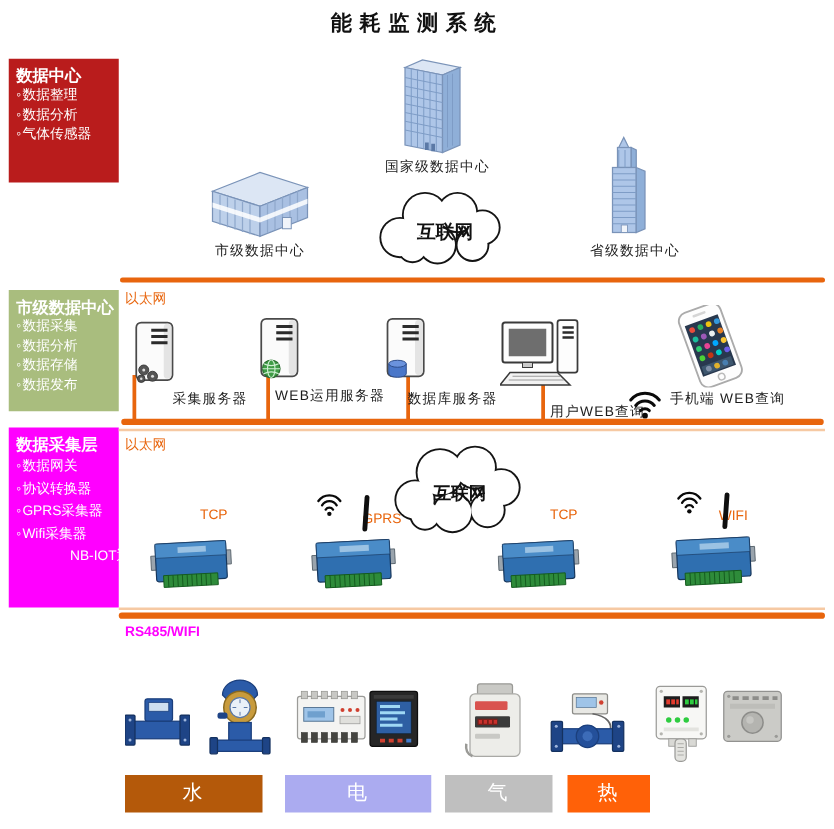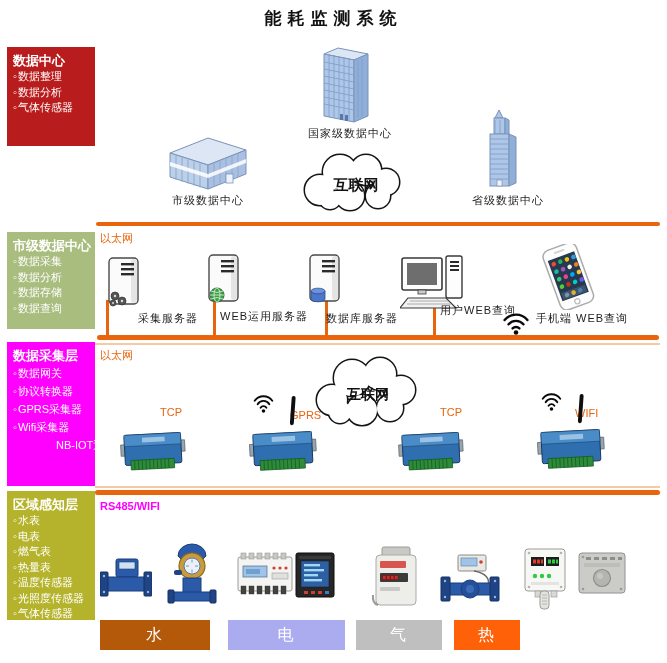--- a/index.html
+++ b/index.html
@@ -38,42 +38,32 @@
     <div class="sb-item bullet">数据整理</div>
     <div class="sb-item bullet">数据分析</div>
     <div class="sb-item bullet">气体传感器</div>
   </div>
 
   <div class="abs sb" style="top: 232px; height: 97px; background-color: rgb(169, 189, 126);">
     <div class="sb-title">市级数据中心</div>
     <div class="sb-item bullet">数据采集</div>
     <div class="sb-item bullet">数据分析</div>
     <div class="sb-item bullet">数据存储</div>
-    <div class="sb-item bullet">数据查询</div>
+    <div class="sb-item bullet">数据发布</div>
   </div>
 
   <div class="abs sb" style="top: 342px; height: 144px; background-color: rgb(255, 0, 255);">
     <div class="sb-title">数据采集层</div>
     <div class="sb-item bullet" style="line-height:18px">数据网关</div>
     <div class="sb-item bullet" style="line-height:18px">协议转换器</div>
     <div class="sb-item bullet" style="line-height:18px">GPRS采集器</div>
     <div class="sb-item bullet" style="line-height:18px">Wifi采集器</div>
     <div class="sb-item plain" style="line-height:18px">NB-IOT通讯</div>
   </div>
 
-  <div class="abs sb" style="top: 491px; height: 129px; background-color: rgb(181, 179, 43);">
-    <div class="sb-title">区域感知层</div>
-    <div class="sb-item bullet">水表</div>
-    <div class="sb-item bullet">电表</div>
-    <div class="sb-item bullet">燃气表</div>
-    <div class="sb-item bullet">热量表</div>
-    <div class="sb-item bullet">温度传感器</div>
-    <div class="sb-item bullet">光照度传感器</div>
-    <div class="sb-item bullet">气体传感器</div>
-  </div>
 
   <div class="abs" style="left:166px;top:132px">
     <svg width="84" height="60" viewBox="0 0 84 60">
       <polygon points="4,21 42,6 80,18 42,33" fill="#DCE6F4" stroke="#7A93B8"></polygon>
       <polygon points="4,21 42,33 42,57 4,45" fill="#BDD0EA" stroke="#7A93B8"></polygon>
       <polygon points="42,33 80,18 80,42 42,57" fill="#A9C0E2" stroke="#7A93B8"></polygon>
       <g stroke="#8FA8CC" stroke-width="1">
         <line x1="10" y1="23.8" x2="10" y2="47.8"></line>
           <line x1="16" y1="25.7" x2="16" y2="49.7"></line>
         <line x1="22" y1="27.6" x2="22" y2="51.6"></line>
@@ -245,21 +235,21 @@
           <rect x="50" y="11" width="9" height="2"></rect>
           <rect x="50" y="15" width="9" height="2"></rect>
         </g>
       <polygon points="8,44 46,44 56,54 0,54" fill="#F2F2F2" stroke="#3a3a3a" stroke-width="1.2"></polygon>
       <g stroke="#9a9a9a" stroke-width="0.8">
         <line x1="10" y1="47" x2="48" y2="47"></line>
           <line x1="7" y1="50" x2="51" y2="50"></line>
       </g>
     </svg>
   </div>
-  <div class="abs dlabel" style="left:440px;top:303px">用户WEB查询</div>
+  <div class="abs dlabel" style="left:440px;top:322px">用户WEB查询</div>
 
   <div class="abs" style="left:526px;top:244px">
     <svg width="84" height="66" viewBox="0 0 84 66">
       <g transform="rotate(-20 42 33)">
         <rect x="25" y="1" width="35" height="63" rx="7" fill="#FDFDFD" stroke="#ABABAB" stroke-width="1.5"></rect>
         <rect x="28.5" y="11" width="28" height="43" fill="#28384E"></rect>
         <g>
           <circle cx="33" cy="16" r="2.3" fill="#E74C3C"></circle>
             <circle cx="40" cy="16" r="2.3" fill="#27AE60"></circle>
             <circle cx="47" cy="16" r="2.3" fill="#F1C40F"></circle>

